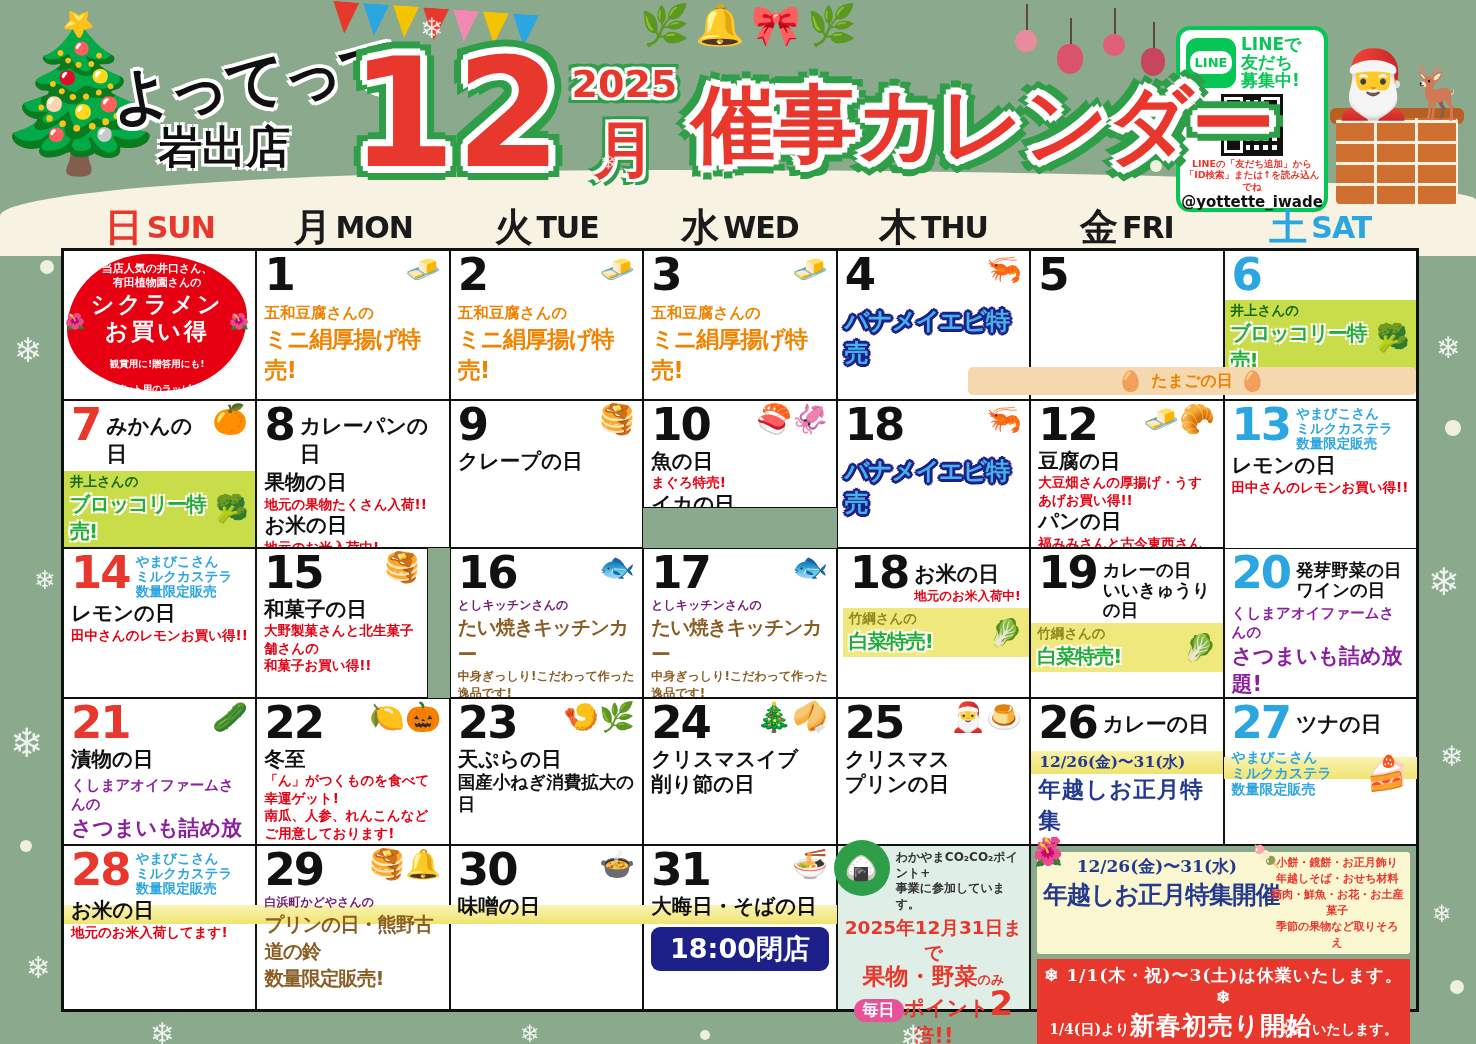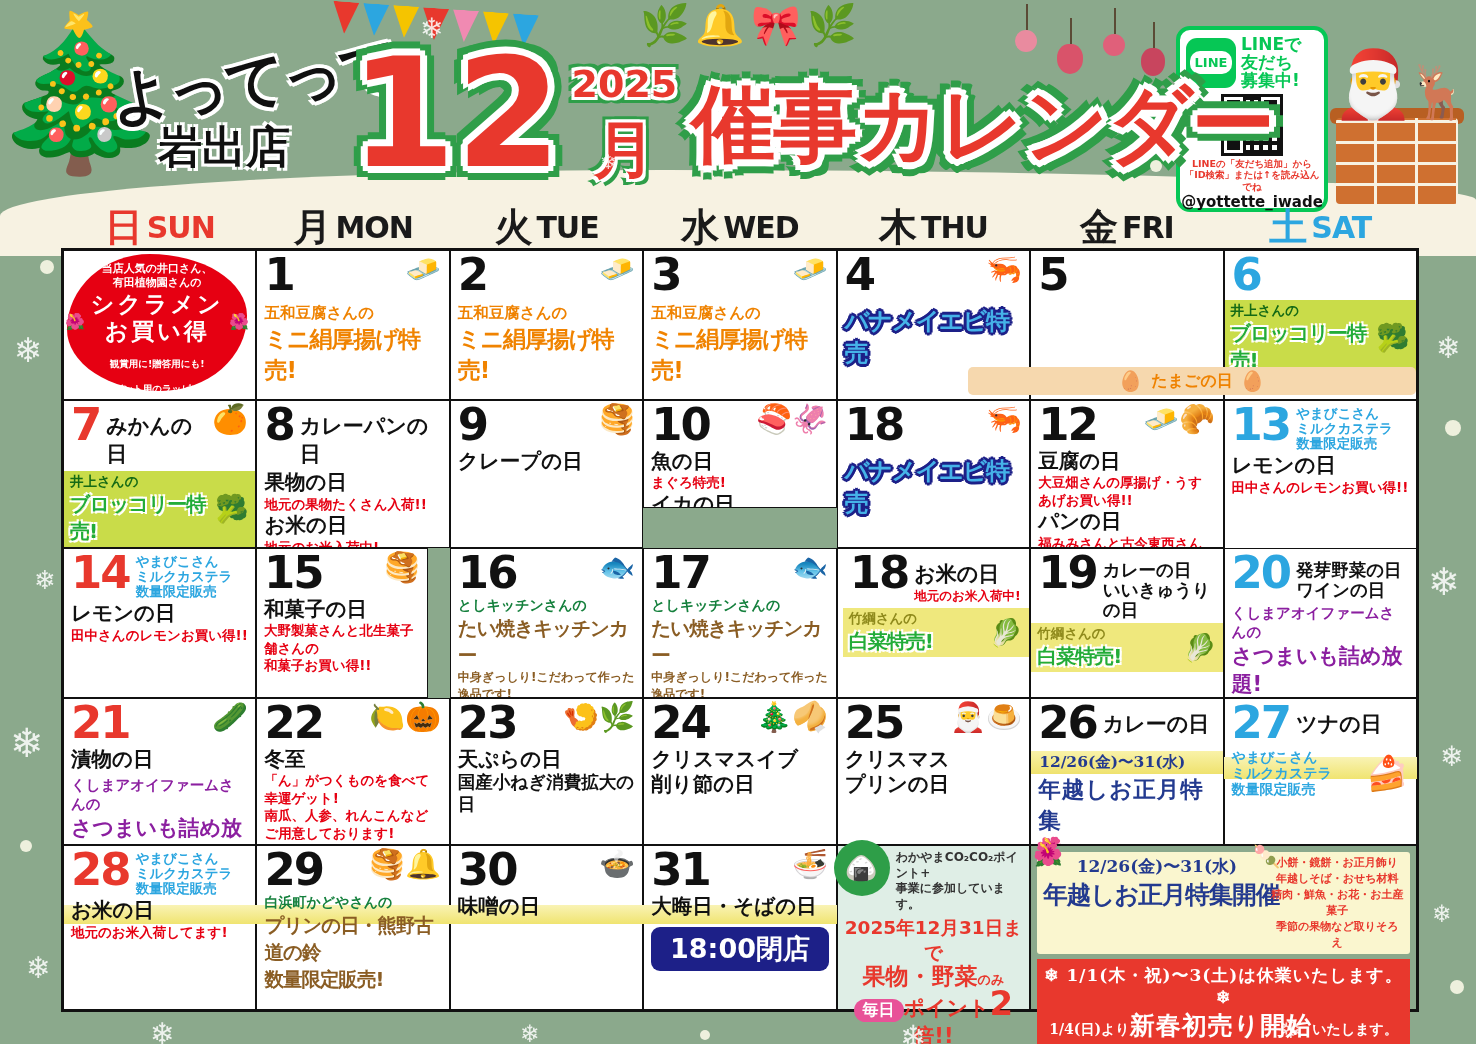--- a/index.html
+++ b/index.html
@@ -82,21 +82,21 @@
   .cbody{margin-top:2px;}
   .it-L{font-size:20.5px;font-weight:900;line-height:1.25;}
   .it-Lm{font-size:17.5px;font-weight:900;line-height:1.25;}
   .it-N{font-size:13.5px;font-weight:800;color:#e60012;line-height:1.3;}
   .it-VO{font-size:15.5px;font-weight:900;color:#ef8200;margin-top:6px;}
   .it-SO{font-size:23px;font-weight:900;color:#f08300;letter-spacing:-1px;}
   .it-SH{font-size:24px;font-weight:900;color:#45b2e8;margin-top:8px;letter-spacing:-1px;
      text-shadow:-2px -2px 0 #1d2088,2px -2px 0 #1d2088,-2px 2px 0 #1d2088,2px 2px 0 #1d2088,-3px 0 0 #1d2088,3px 0 0 #1d2088,0 -3px 0 #1d2088,0 3px 0 #1d2088;}
   .it-PS{font-size:14.5px;font-weight:900;color:#8b1fa0;margin-top:4px;}
   .it-PL{font-size:21px;font-weight:900;color:#8b1fa0;}
-  .it-BRS{font-size:14px;font-weight:900;color:#15803d;}
+  .it-BRS{font-size:12px;font-weight:900;color:#701a75;}
   .it-BRL{font-size:19.5px;font-weight:900;color:#8a5d24;letter-spacing:-1px;}
   .it-BRN{font-size:12px;font-weight:900;color:#8a5d24;}
   .banner{display:flex;align-items:center;margin:3px -7px;padding:2px 6px;}
   .banner .bv{font-size:13.5px;font-weight:900;}
   .banner .bs{font-size:20px;font-weight:900;letter-spacing:-1px;
      text-shadow:-2px -2px 0 #fff,2px -2px 0 #fff,-2px 2px 0 #fff,2px 2px 0 #fff;}
   .banner .bi{margin-left:auto;font-size:27px;}
   .gb{background:#c9dc49;}
   .gb .bv{color:#156a15;}.gb .bs{color:#22ac38;}
   .hb{background:#efe87d;}

